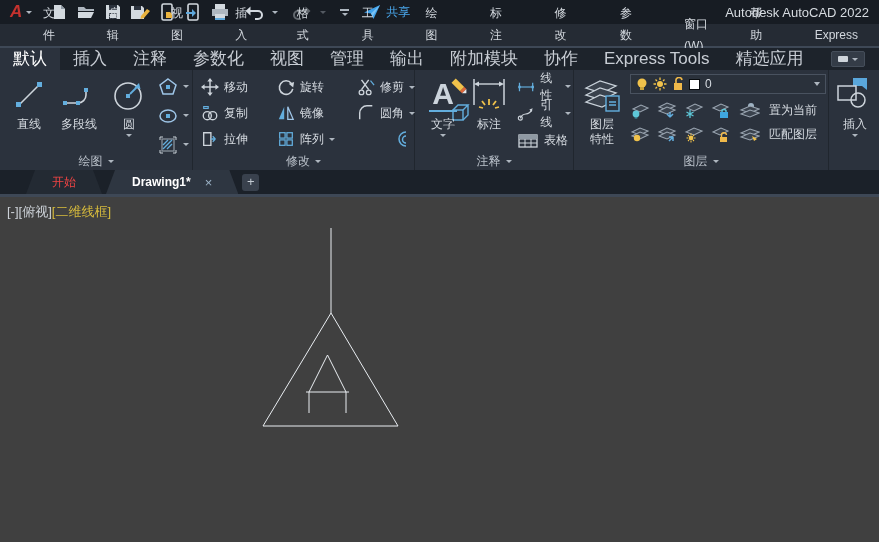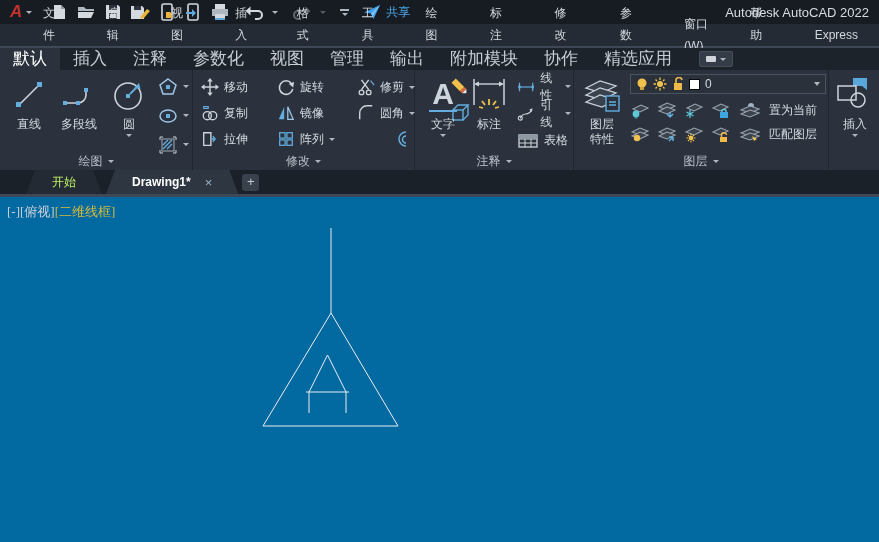--- a/index.html
+++ b/index.html
@@ -59,31 +59,31 @@
   .combo { width:196px; height:20px; background:#2a313b; border:1px solid #49525f;
            display:flex; align-items:center; gap:5px; padding:0 5px; margin-bottom:4px; }
   .combo .val { color:#d6dbe1; font-size:12px; flex:1; }
   .swatch { width:11px; height:11px; background:#ffffff; border:1px solid #0a0d10; }
   .layrow { display:flex; align-items:center; gap:7px; height:24px; }
   .layrow .lb { font-size:12px; color:#d6dbe1; margin-left:2px; }
 
   
   .doctabs { height:24px; background:#1b2129; display:flex; align-items:flex-end;
              padding-left:26px; flex:0 0 auto; }
-  .dtab { height:24px; display:flex; align-items:center; font-size:12px; color:#bef264;
+  .dtab { height:24px; display:flex; align-items:center; font-size:12px; color:#ef4444;
           padding:0 26px; clip-path:polygon(9px 0, calc(100% - 9px) 0, 100% 100%, 0 100%);
           background:#232a33; margin-right:4px; cursor:default; }
   .dtab.active { background:#2e3641; color:#ffffff; font-weight:bold; gap:14px; }
   .dtab .x { font-weight:normal; color:#9db4c8; font-size:13px; }
   .newtab { width:17px; height:17px; background:#39414d; border-radius:3px; color:#c3cad2;
             font-size:13px; line-height:16px; text-align:center; margin-bottom:3px; cursor:default; }
   .tabstrip-edge { height:3px; background:#3e4856; flex:0 0 auto; }
 
   
-  .canvas { position:relative; flex:1; background:#0369a1;font-family:Liberation Serif, serif; }
+  .canvas { position:relative; flex:1; background:#404040; }
   .vp-label { position:absolute; top:6px; left:7px; font-size:13px; cursor:default; }
   .vp-label .g { color:#ccd1d7; }
   .vp-label .y { color:#d8bc3c; }
   #drawing-svg { position:absolute; inset:0; width:100%; height:100%; }
 
   svg { display:block; }
 </style>
 </head>
 <body>
 
@@ -194,20 +194,21 @@
   <div class="ribbon-tabs">
     <span class="rtab active">默认</span>
     <span class="rtab">插入</span>
     <span class="rtab">注释</span>
     <span class="rtab">参数化</span>
     <span class="rtab">视图</span>
     <span class="rtab">管理</span>
     <span class="rtab">输出</span>
     <span class="rtab">附加模块</span>
     <span class="rtab">协作</span>
+    <span class="rtab">Express Tools</span>
     <span class="rtab">精选应用</span>
     <span class="ribbon-toggle">
       <span class="bar"></span>
       <span class="car sm"></span>
     </span>
   </div>
 
   <div class="ribbon">
 
     <div class="panel" style="width:217px">

